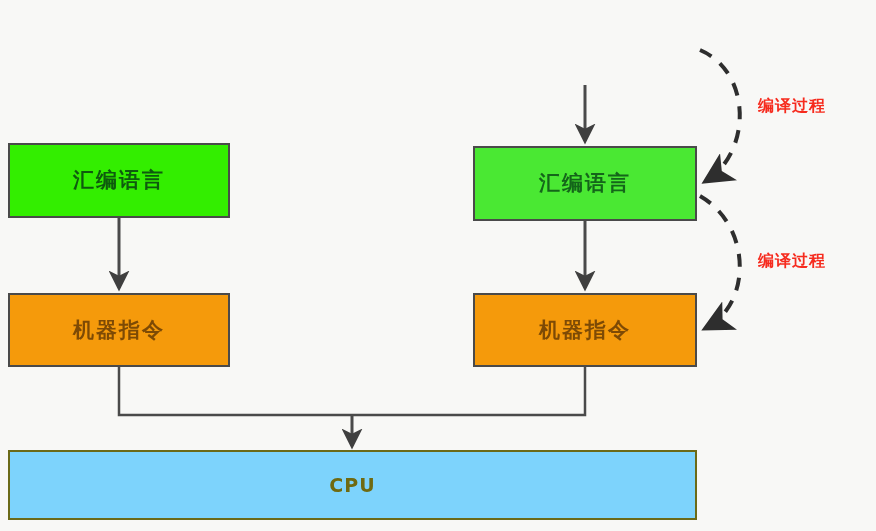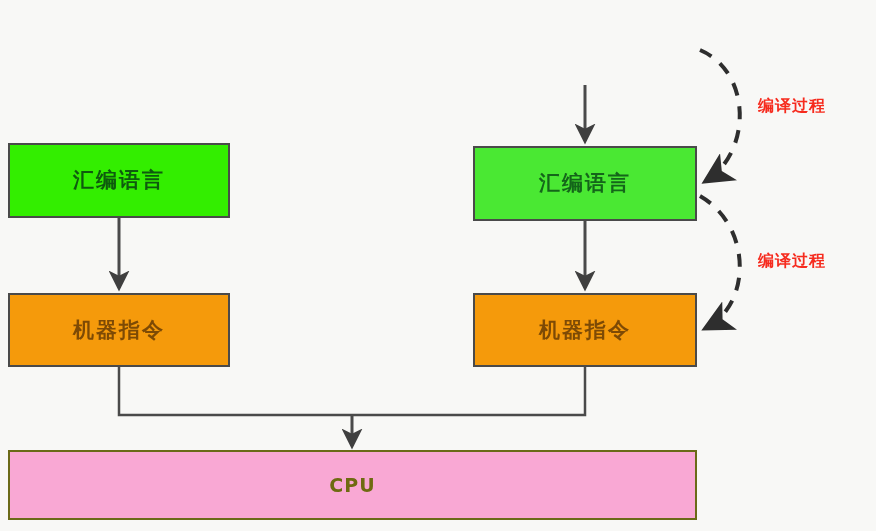--- a/index.html
+++ b/index.html
@@ -56,21 +56,21 @@
   #node-machine-left .node-label { color: #7d4a05; }
 
   #node-machine-right {
     left: 473px; top: 293px; width: 224px; height: 74px;
     background: #f59a0b;
   }
   #node-machine-right .node-label { color: #7d4a05; }
 
   #node-cpu {
     left: 8px; top: 450px; width: 689px; height: 70px;
-    background: #f9a8d4;
+    background: #7dd3fc;
     border-color: #6b6a18;
   }
   #node-cpu .node-label {
     color: #6f6a11;
     font-size: 19px;
     letter-spacing: 1px;
   }
 
   
   .annotation {

